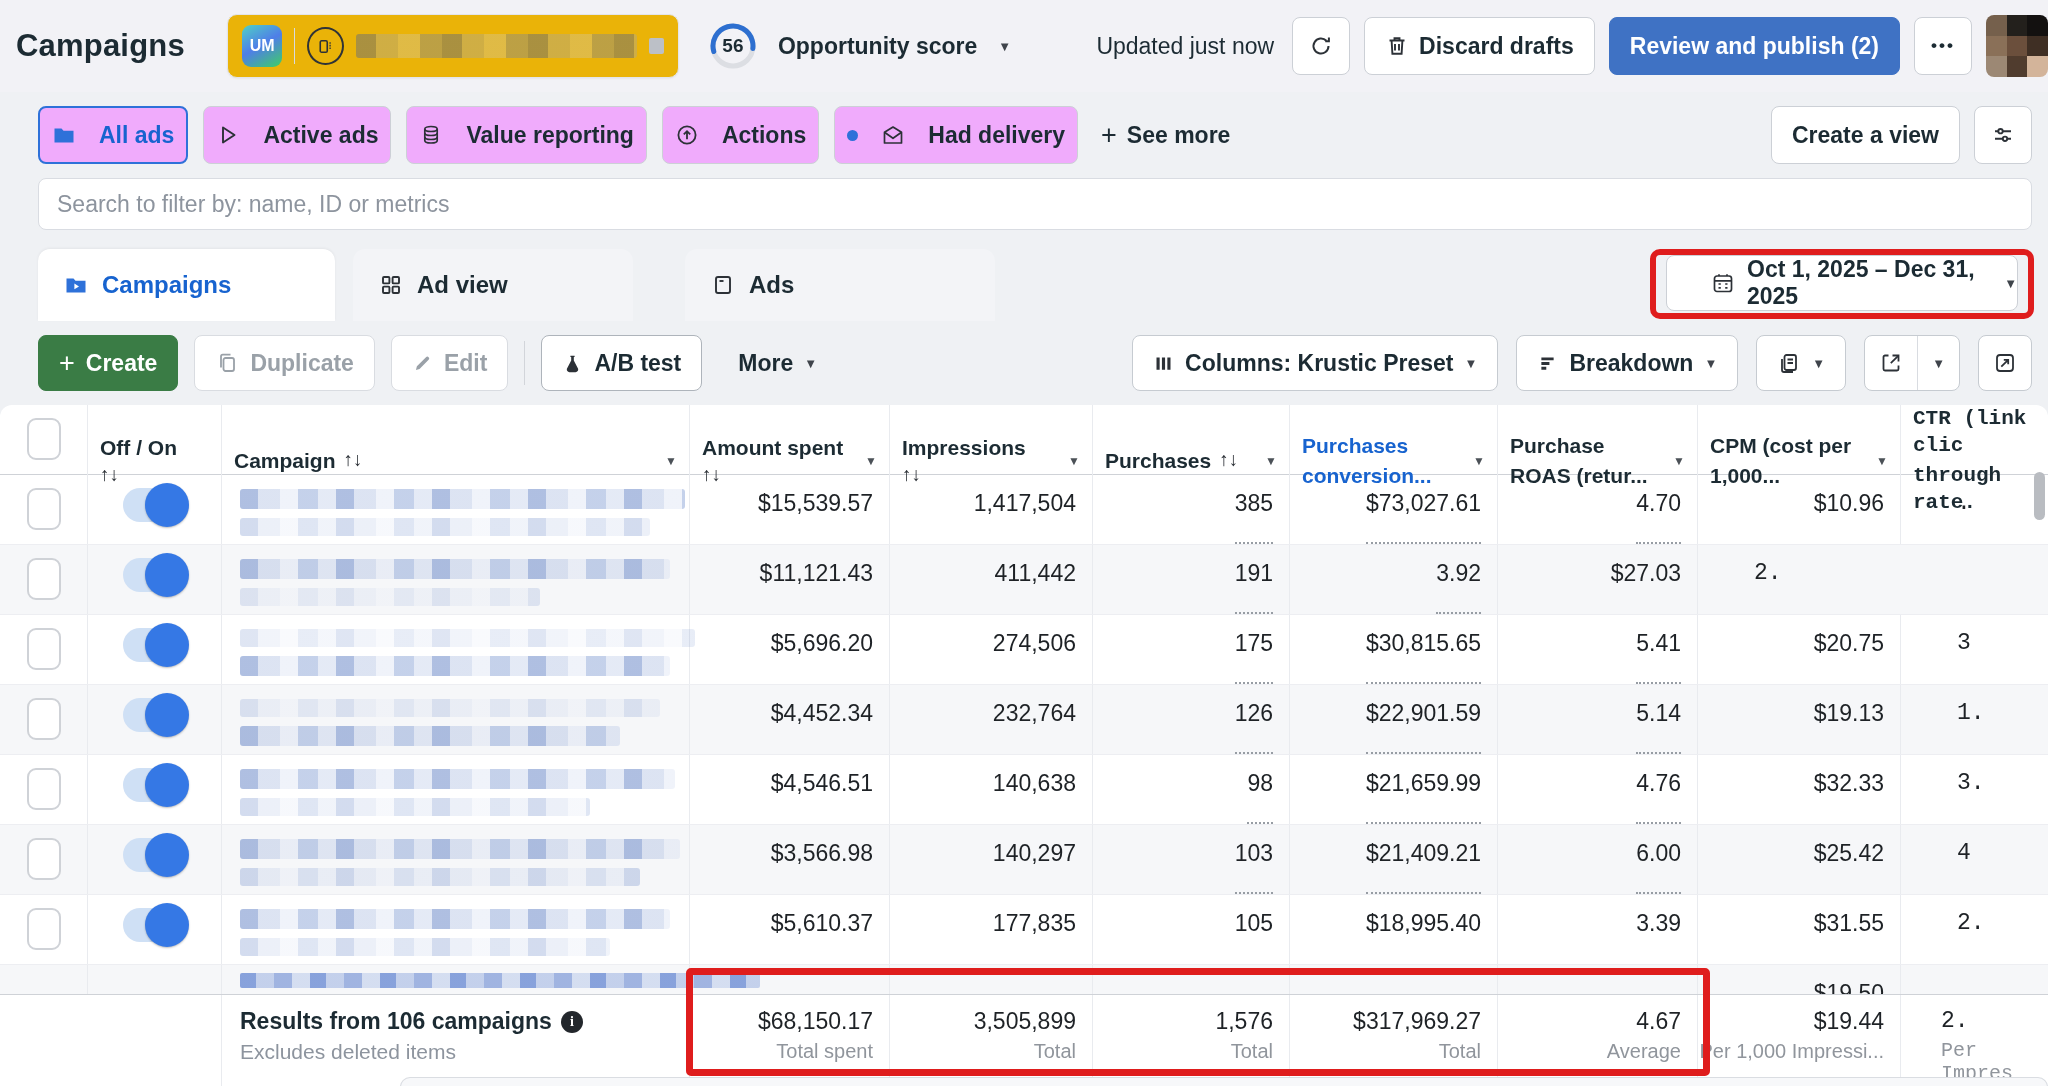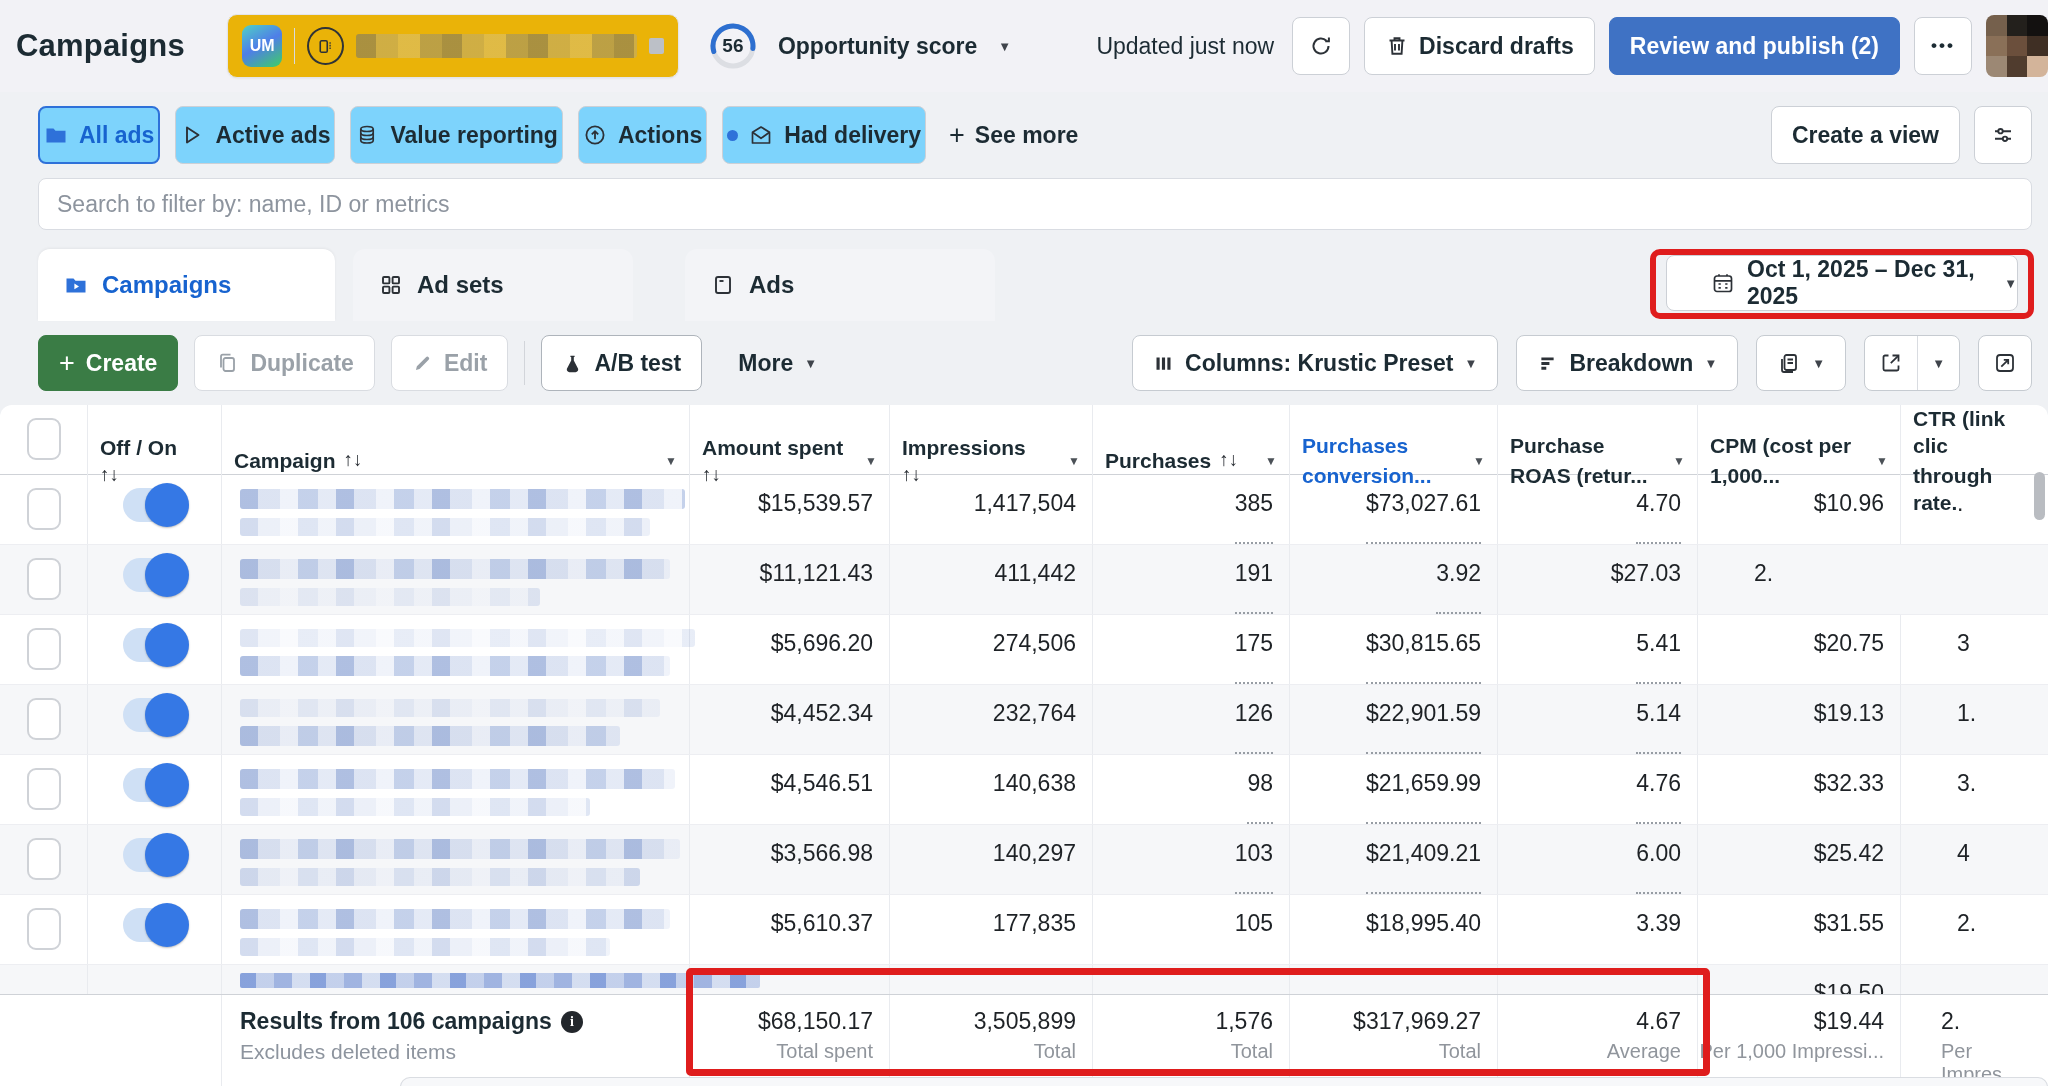--- a/index.html
+++ b/index.html
@@ -27,21 +27,21 @@
   .updated{font-size:23px;color:#1c2b33;margin-right:4px;}
   .btn{height:58px;border-radius:8px;border:1px solid #ccd0d6;background:#fff;display:flex;align-items:center;justify-content:center;gap:10px;font-size:23px;font-weight:bold;color:#1c2b33;padding:0 20px;cursor:pointer;}
   .btn.icon-only{width:58px;padding:0;}
   .btn.primary{background:#3f72c4;border-color:#3f72c4;color:#fff;}
   .dots{font-size:17px;letter-spacing:2px;color:#1c2b33;}
   .avatar{width:62px;height:62px;border-radius:8px;overflow:hidden;display:grid;grid-template-columns:repeat(3,1fr);grid-template-rows:repeat(3,1fr);flex:0 0 auto;}
   .avatar div{width:100%;height:100%;}
 
   
   .chiprow{height:86px;display:flex;align-items:center;padding:0 16px 0 38px;gap:15px;}
-  .chip{height:58px;border-radius:8px;border:1px solid #ccd0d6;background:#7dd3fc;display:flex;align-items:center;gap:11px;padding:0 4px;font-size:23px;font-weight:bold;color:#1c2b33;cursor:pointer;}
+  .chip{height:58px;border-radius:8px;border:1px solid #ccd0d6;background:#f0abfc;display:flex;align-items:center;gap:23px;padding:0 12px;font-size:23px;font-weight:bold;color:#1c2b33;cursor:pointer;}
   .chip.active{border:2px solid #2e71d9;color:#1763cf;}
   .chip .bluedot{width:11px;height:11px;border-radius:50%;background:#2e71d9;}
   .seemore{display:flex;align-items:center;gap:10px;font-size:23px;font-weight:bold;color:#1c2b33;padding:0 8px;cursor:pointer;}
   .plus{font-size:27px;font-weight:normal;line-height:1;}
   .chipright{margin-left:auto;display:flex;align-items:center;gap:14px;}
 
   
   .searchrow{padding:0 16px 0 38px;height:55px;}
   .searchbar{width:100%;height:52px;background:#fff;border:1px solid #d9dce2;border-radius:8px;display:flex;align-items:center;padding:0 18px;}
   .searchbar input{border:0;outline:none;width:100%;font-size:23px;font-family:inherit;color:#1c2b33;background:transparent;}
@@ -67,21 +67,21 @@
   .toolright{margin-left:auto;display:flex;align-items:center;gap:18px;}
   .split{display:flex;height:56px;border:1px solid #c6cbd1;border-radius:8px;background:#fff;overflow:hidden;}
   .split .seg{display:flex;align-items:center;justify-content:center;padding:0 14px;cursor:pointer;}
   .split .seg + .seg{border-left:1px solid #d9dce1;}
 
   
   :root{--cols:88px 134px 468px 200px 203px 197px 208px 200px 203px 147px;}
   .tablecard{background:#fff;border-radius:12px 12px 0 0;margin:0;overflow:hidden;}
   .trow{display:grid;grid-template-columns:var(--cols);}
   .c{border-right:1px solid #e9ebef;min-width:0;}
-  .c:last-child{border-right:none;}
+  .c:last-child{border-right:none;font-family:Liberation Mono, monospace;}
   .thead{height:70px;border-bottom:1px solid #cfd2d7;}
   .hc{display:flex;align-items:center;gap:8px;padding:0 12px;font-size:21px;font-weight:bold;line-height:1.3;}
   .hstack{display:flex;flex-direction:column;gap:2px;}
   .sort{font-size:19px;font-weight:normal;color:#2c3137;}
   .hcaret{margin-left:auto;font-size:12px;color:#4b5157;}
   .hc.blue{color:#1763cf;}
   .brow{height:70px;border-bottom:1px solid #edeef2;}
   .brow.stripe{background:#f6f7f9;}
   .cellbox{display:flex;justify-content:center;padding-top:13px;}
   .cbx{width:34px;height:42px;border:2px solid #cfd2d7;border-radius:9px;background:#fff;cursor:pointer;}
@@ -260,21 +260,21 @@
         </svg>
       <span>Campaigns</span>
     </div>
     <div class="tab tab-adsets">
       <svg class="ic" viewBox="0 0 24 24" fill="none" stroke="currentColor" stroke-width="1.9">
           <rect x="4" y="4" width="6.4" height="6.4" rx="1"></rect>
           <rect x="13.6" y="4" width="6.4" height="6.4" rx="1"></rect>
           <rect x="4" y="13.6" width="6.4" height="6.4" rx="1"></rect>
           <rect x="13.6" y="13.6" width="6.4" height="6.4" rx="1"></rect>
         </svg>
-      <span>Ad sets</span>
+      <span>Ad view</span>
     </div>
     <div class="tab tab-ads">
       <svg class="ic" viewBox="0 0 24 24" fill="none" stroke="currentColor" stroke-width="1.9">
           <rect x="5" y="4" width="14" height="16" rx="2"></rect>
           <path d="M8.5 8h4"></path>
         </svg>
       <span>Ads</span>
     </div>
     <div class="datebtn">
       <svg class="ic" viewBox="0 0 24 24" fill="none" stroke="currentColor" stroke-width="1.7">

